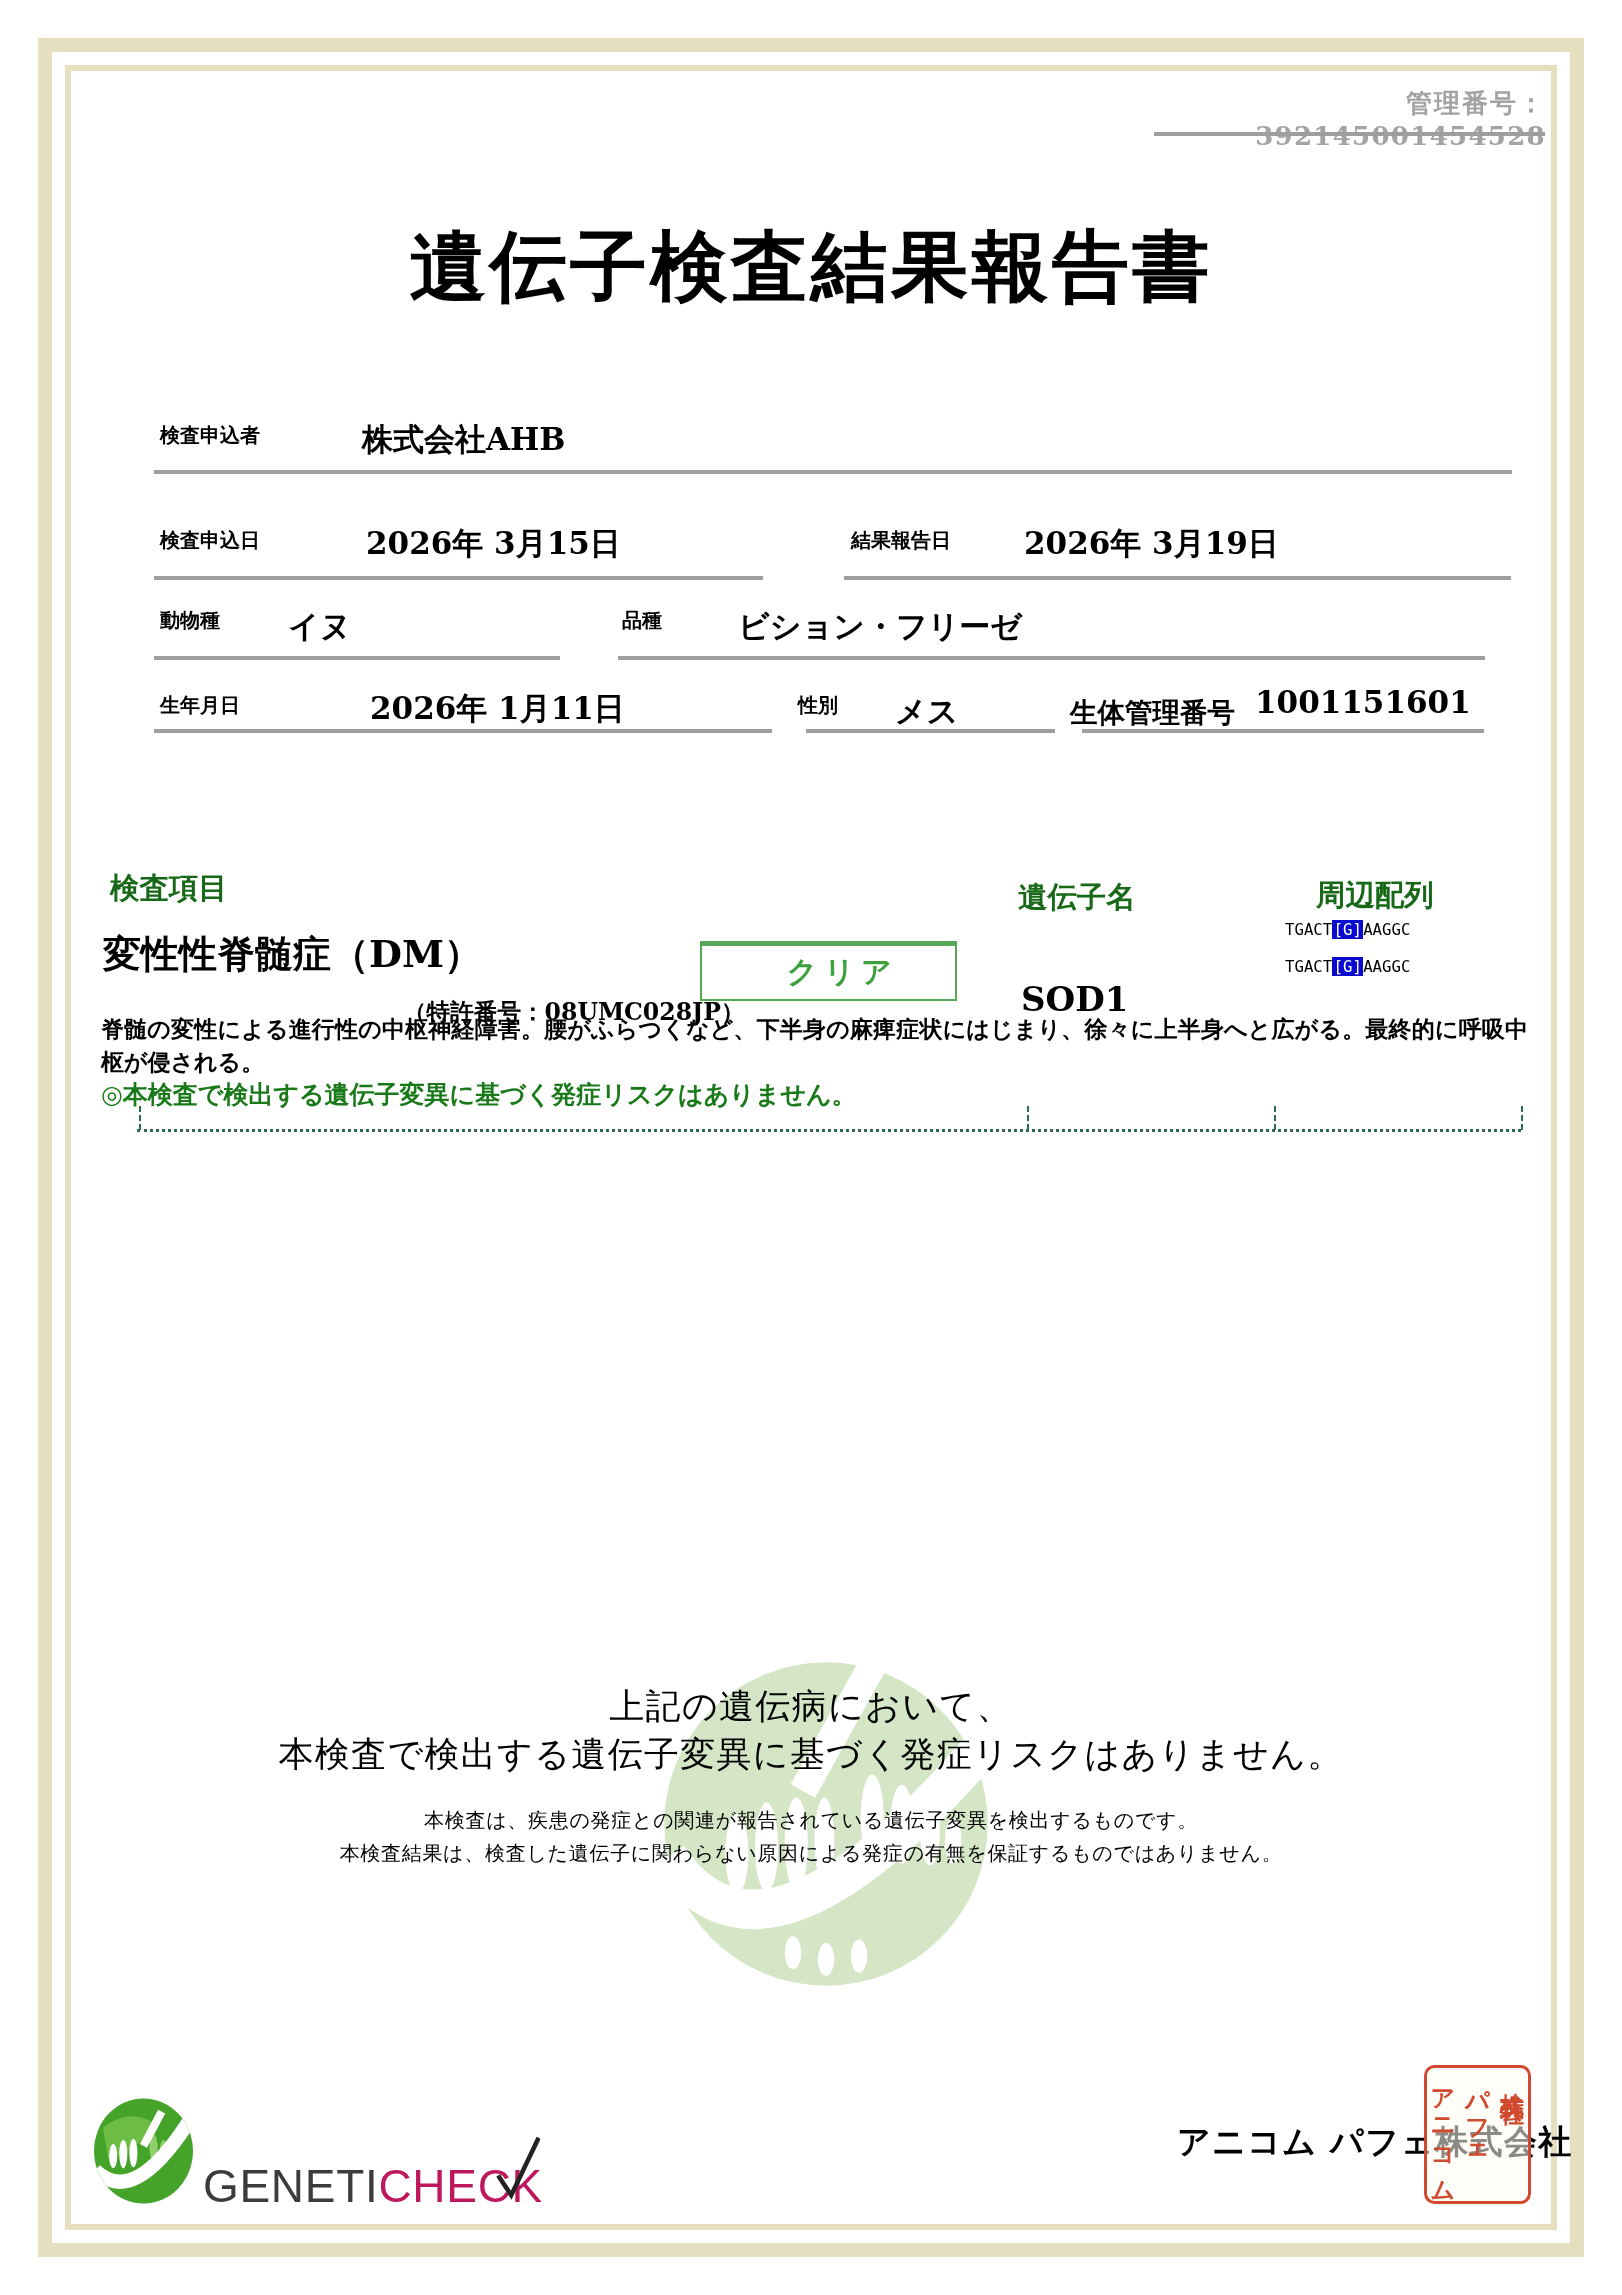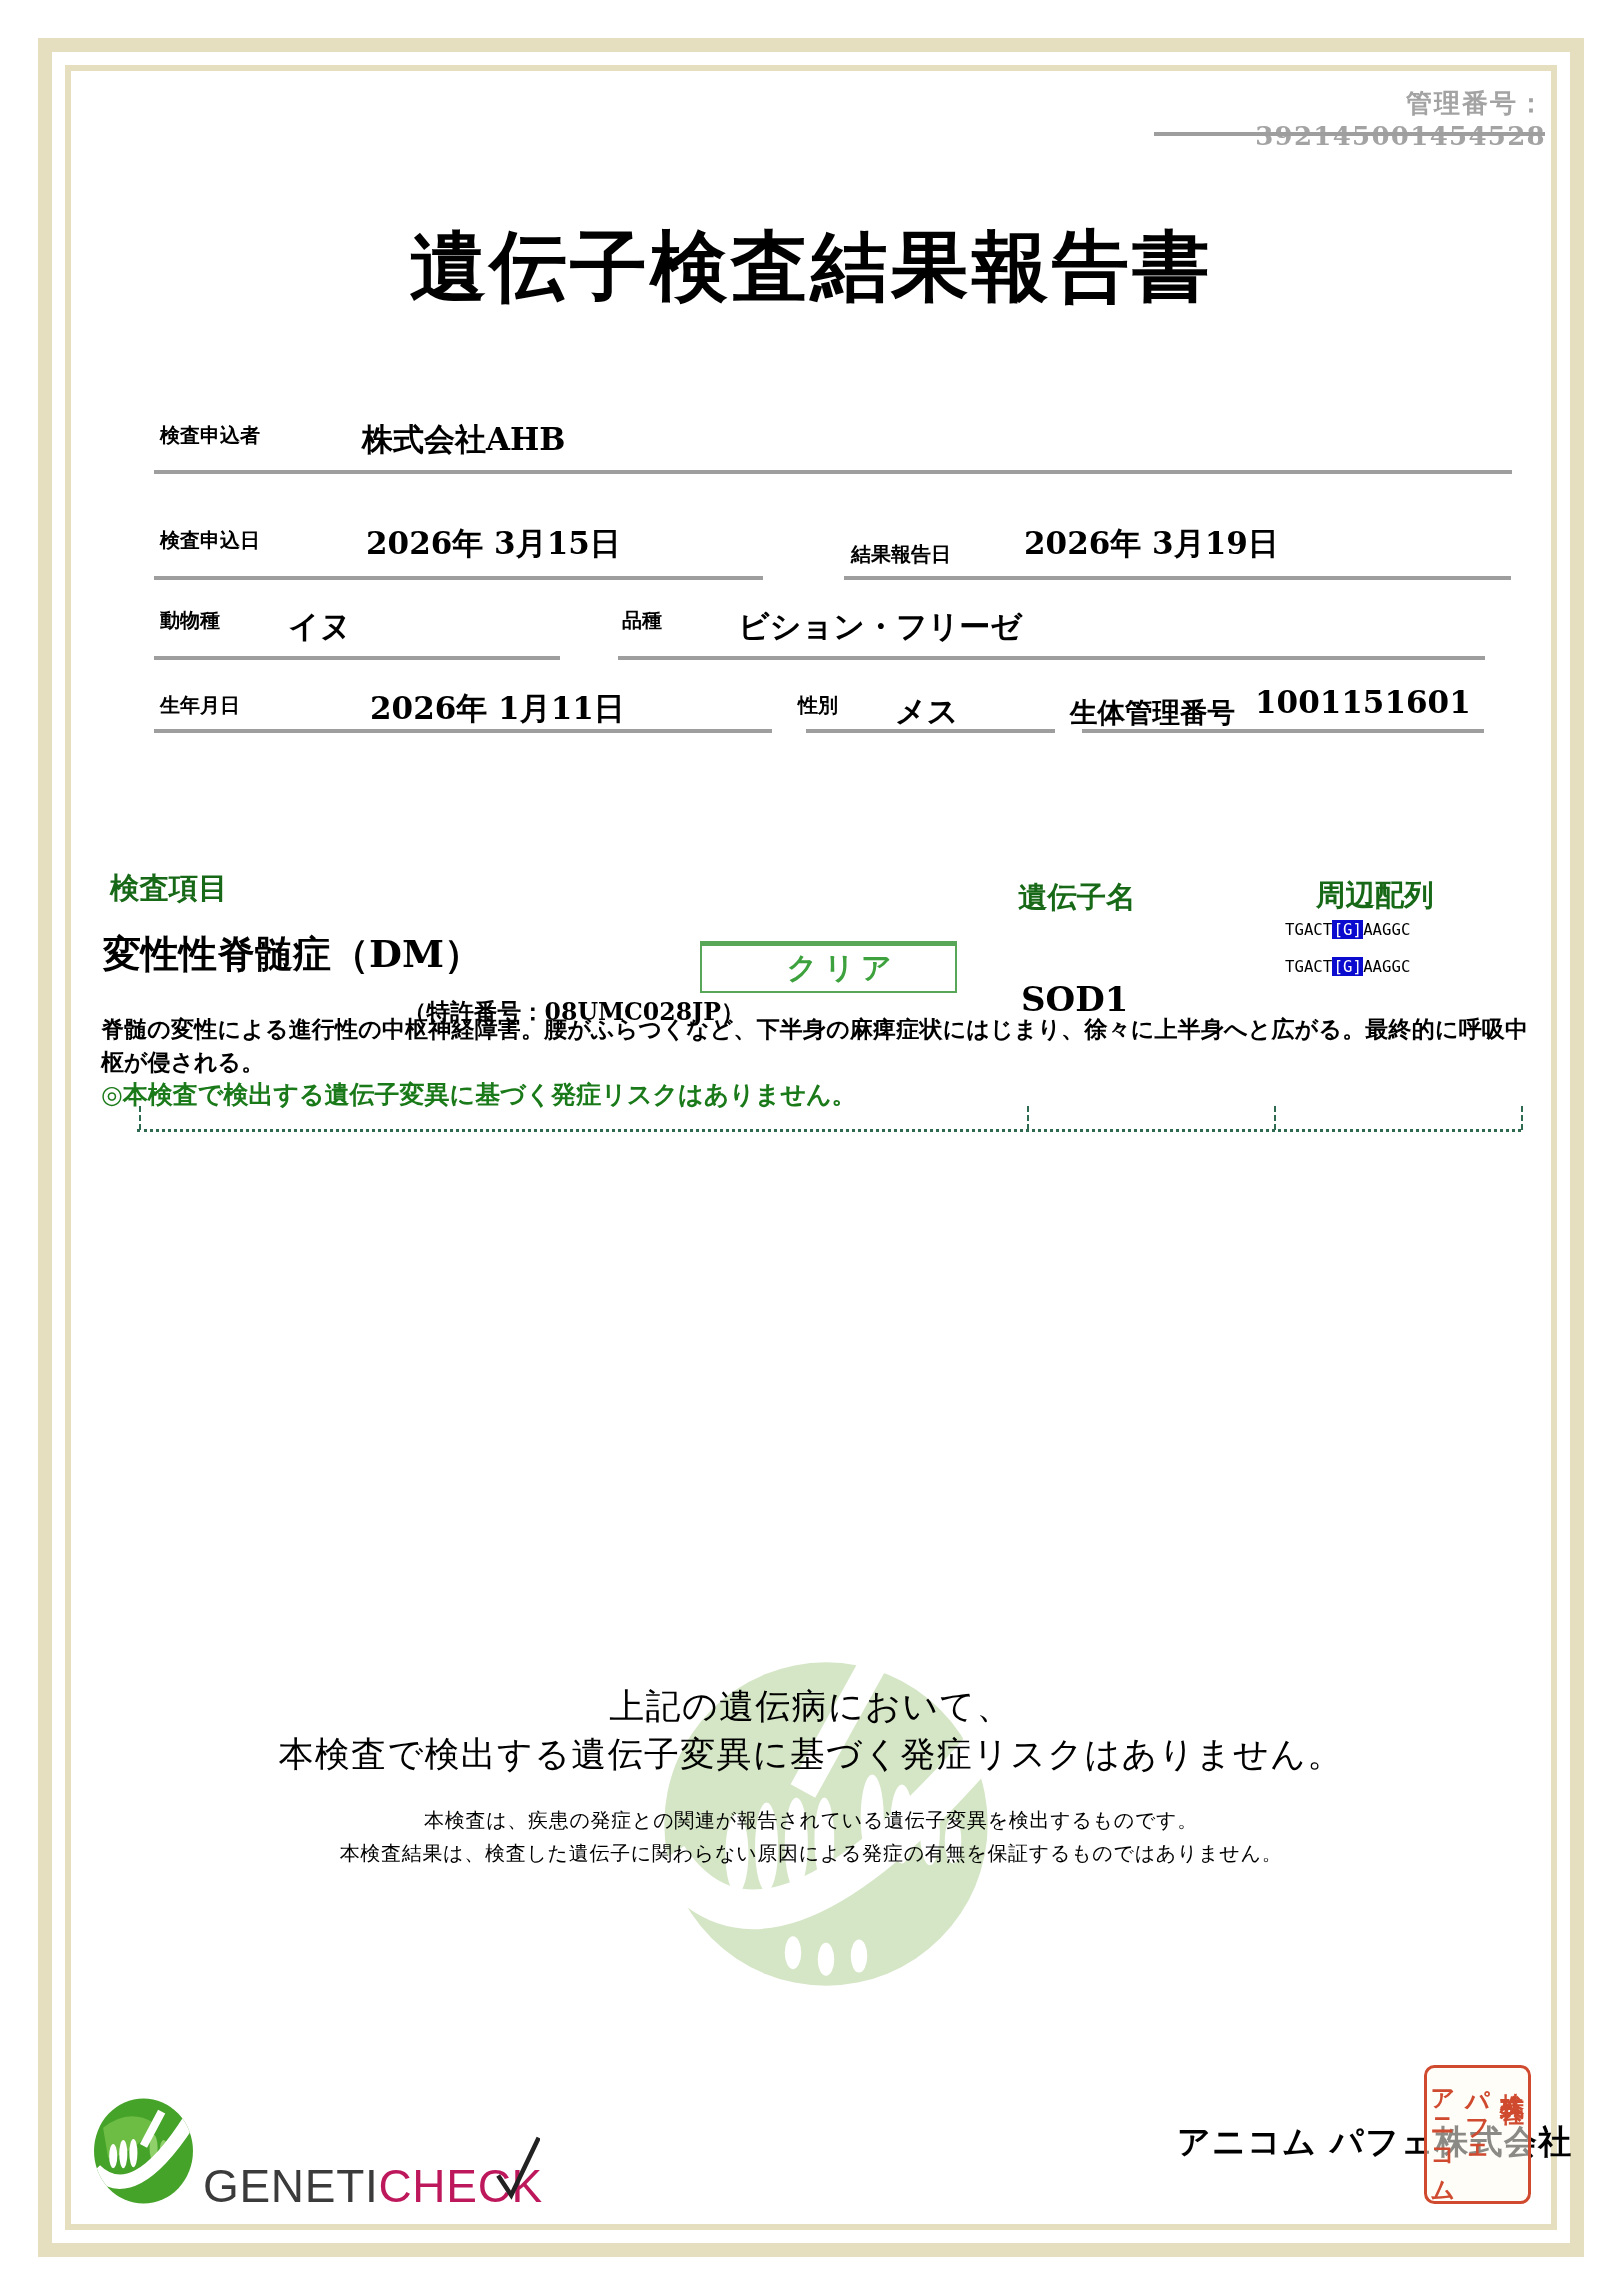--- a/index.html
+++ b/index.html
@@ -19,21 +19,21 @@
   .title{left:0;top:216px;width:1622px;text-align:center;font-size:77px;font-weight:700;letter-spacing:3.3px;}
   
   .lbl{font-size:20px;font-weight:700;}
   .val{font-size:31px;font-weight:700;}
   .uline{height:3.9px;background:#9e9e9e;}
   
   .ghead{font-size:29.4px;font-weight:700;color:#176917;}
   
   .disease{font-size:38px;font-weight:700;}
   .patent{font-size:23.6px;font-weight:700;}
-  .result-box{left:700px;top:941px;width:257px;height:52px;border:2.6px solid #58a758;border-top:5.2px solid #58a758;
+  .result-box{left:700px;top:941px;width:257px;height:60px;border:2.6px solid #58a758;border-top:5.2px solid #58a758;
     display:flex;align-items:center;justify-content:center;box-sizing:border-box;padding-left:28px;}
   .result-text{font-size:30px;color:#3da23d;letter-spacing:6.5px;font-weight:600;}
   .gene-val{font-size:34px;font-weight:600;}
   .seq{font-family:"DejaVu Sans Mono","Liberation Mono",monospace;font-size:15.7px;letter-spacing:0;}
   .seq .mut{background:#0b0bd0;color:#fff;padding:0 1.3px;}
   .descr{left:101px;top:1012px;width:1427px;font-size:23px;font-weight:700;line-height:1.45;text-align:justify;}
   .note{left:101px;top:1078px;font-size:25px;font-weight:700;color:#1a7a1a;}
   
   .vdash{top:1106px;height:23.6px;width:0;border-left:2px dashed #2d6a4f;}
   .hdots{left:137px;top:1129px;width:1384px;height:0;border-top:3.3px dotted #2d6a4f;}
@@ -83,21 +83,21 @@
 
 <div class="abs title">遺伝子検査結果報告書</div>
 
 <div class="abs lbl" style="left:160px;top:422px;">検査申込者</div>
 <div class="abs val" style="left:362px;top:419px;">株式会社AHB</div>
 <div class="abs uline" style="left:154px;top:470px;width:1358px;"></div>
 
 <div class="abs lbl" style="left:160px;top:527px;">検査申込日</div>
 <div class="abs val" style="left:366px;top:523px;">2026年 3月15日</div>
 <div class="abs uline" style="left:154px;top:576px;width:609px;"></div>
-<div class="abs lbl" style="left:851px;top:527px;margin-top:14px;">結果報告日</div>
+<div class="abs lbl" style="left:851px;top:527px;">結果報告日</div>
 <div class="abs val" style="left:1024px;top:523px;">2026年 3月19日</div>
 <div class="abs uline" style="left:844px;top:576px;width:667px;"></div>
 
 <div class="abs lbl" style="left:160px;top:607px;">動物種</div>
 <div class="abs val" style="left:288px;top:606px;">イヌ</div>
 <div class="abs uline" style="left:154px;top:656px;width:406px;"></div>
 <div class="abs lbl" style="left:622px;top:607px;">品種</div>
 <div class="abs val" style="left:738px;top:606px;">ビション・フリーゼ</div>
 <div class="abs uline" style="left:618px;top:656px;width:867px;"></div>
 

